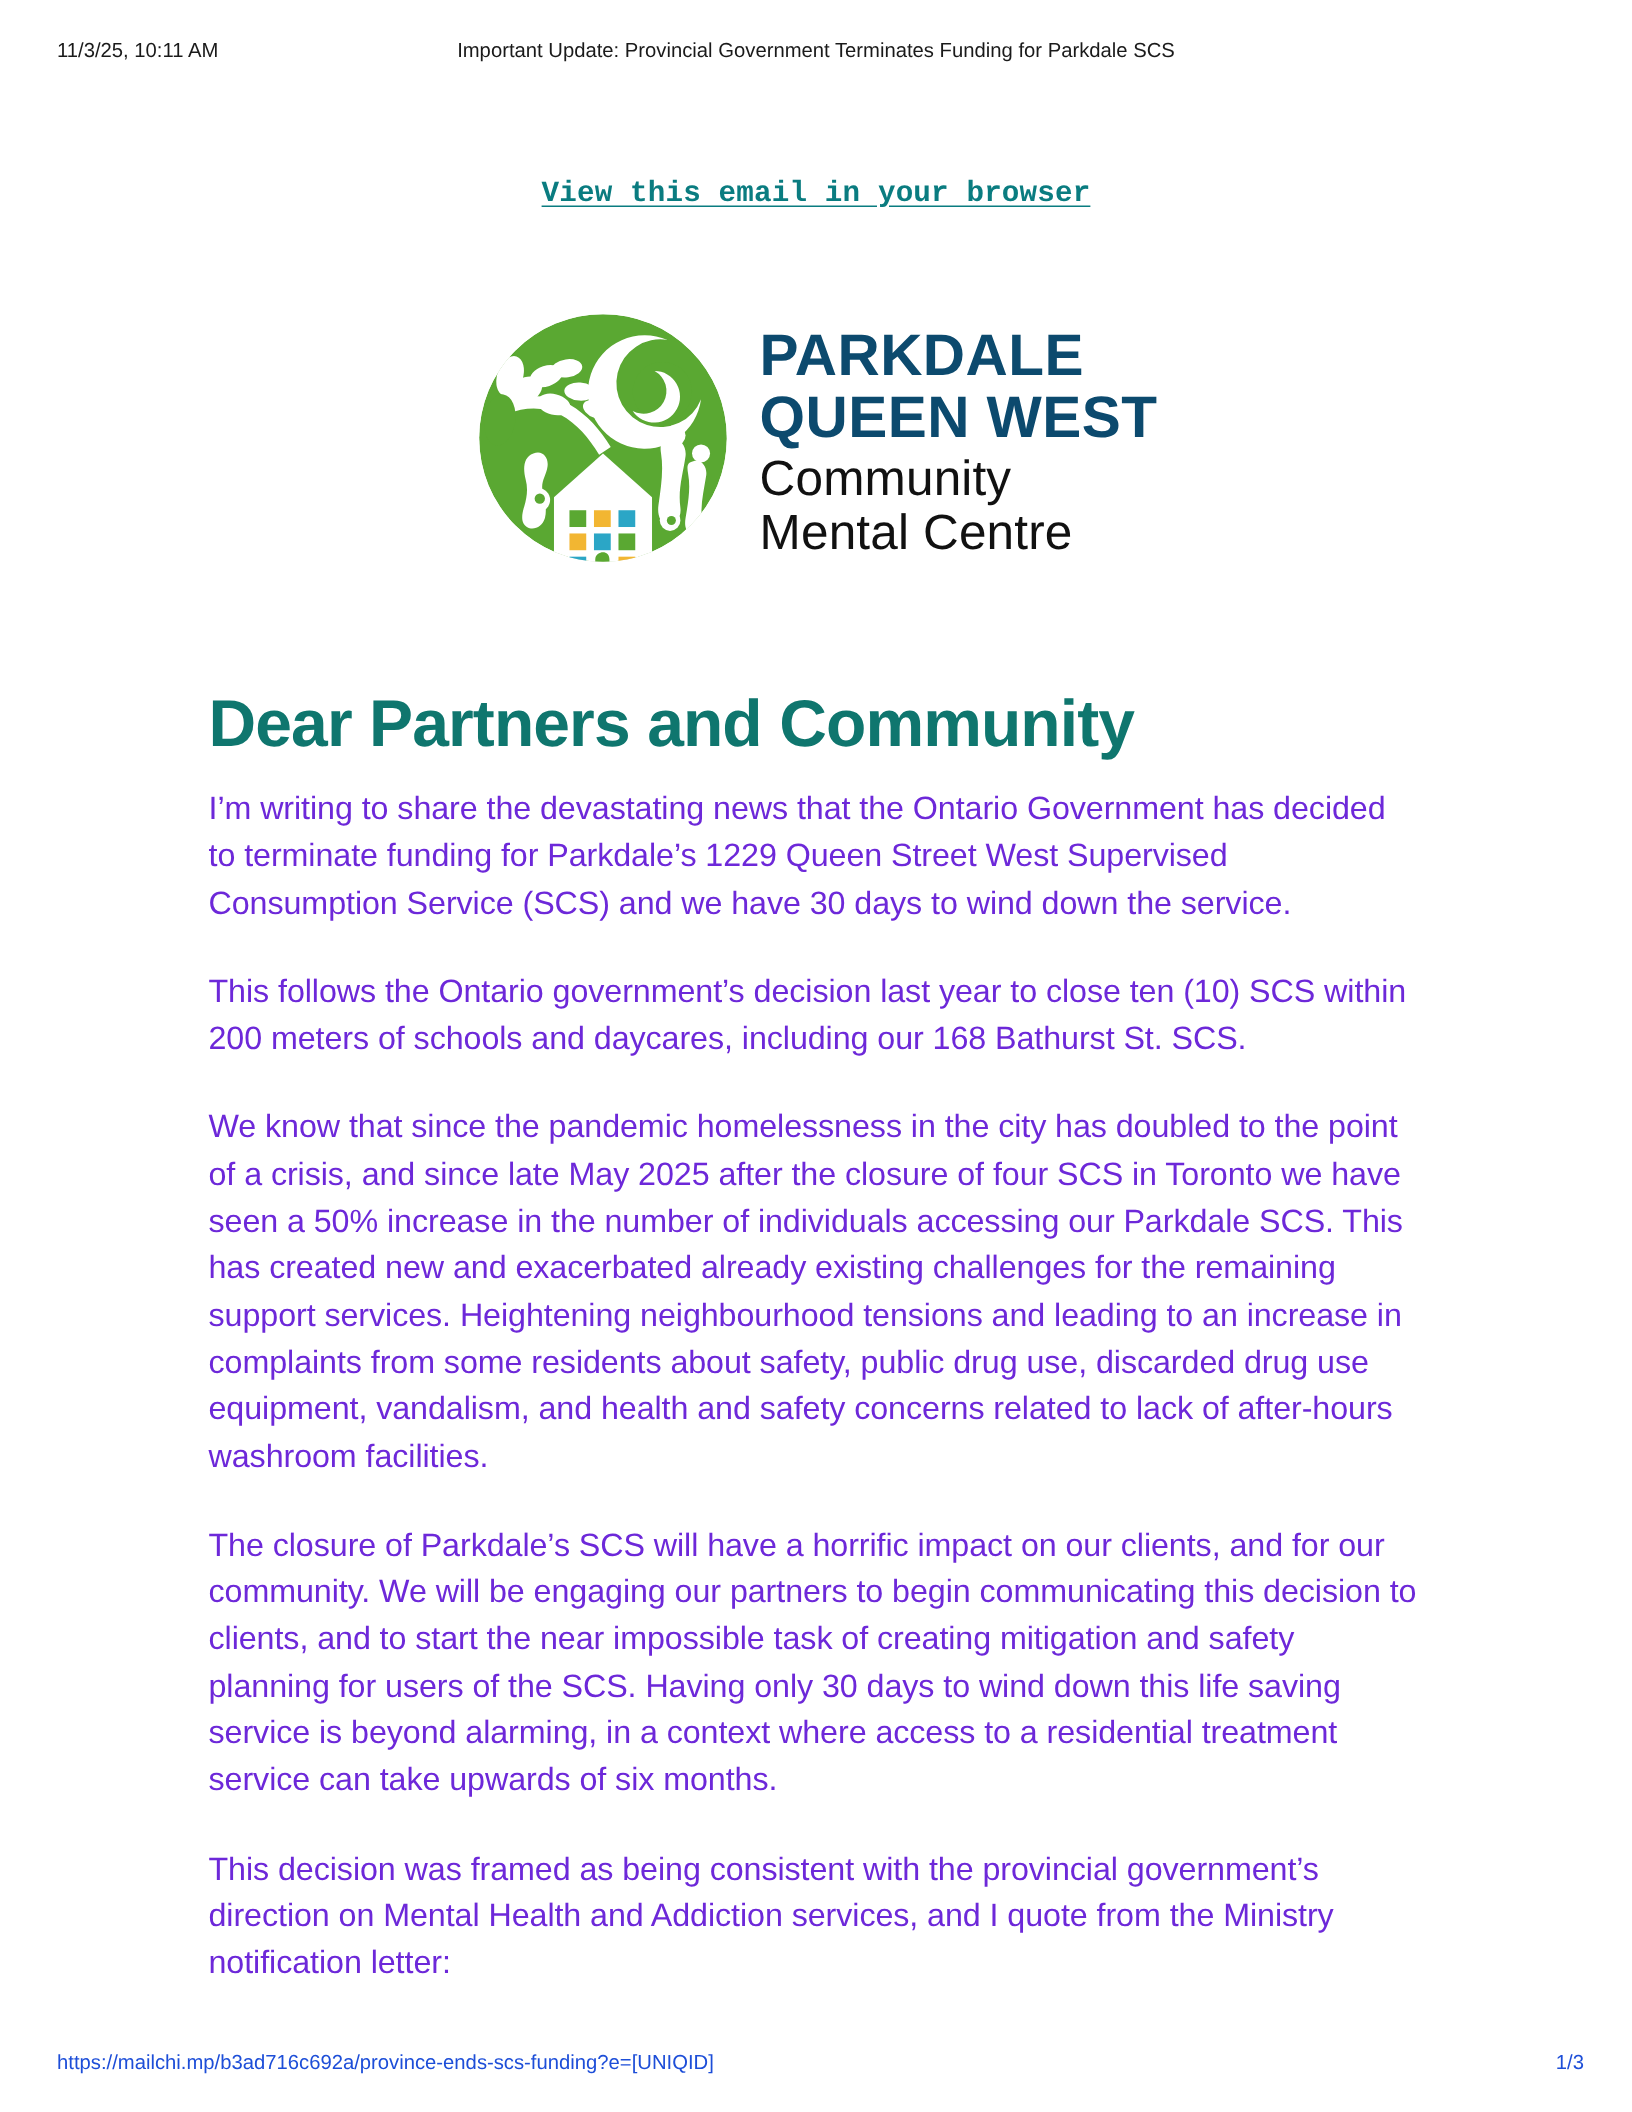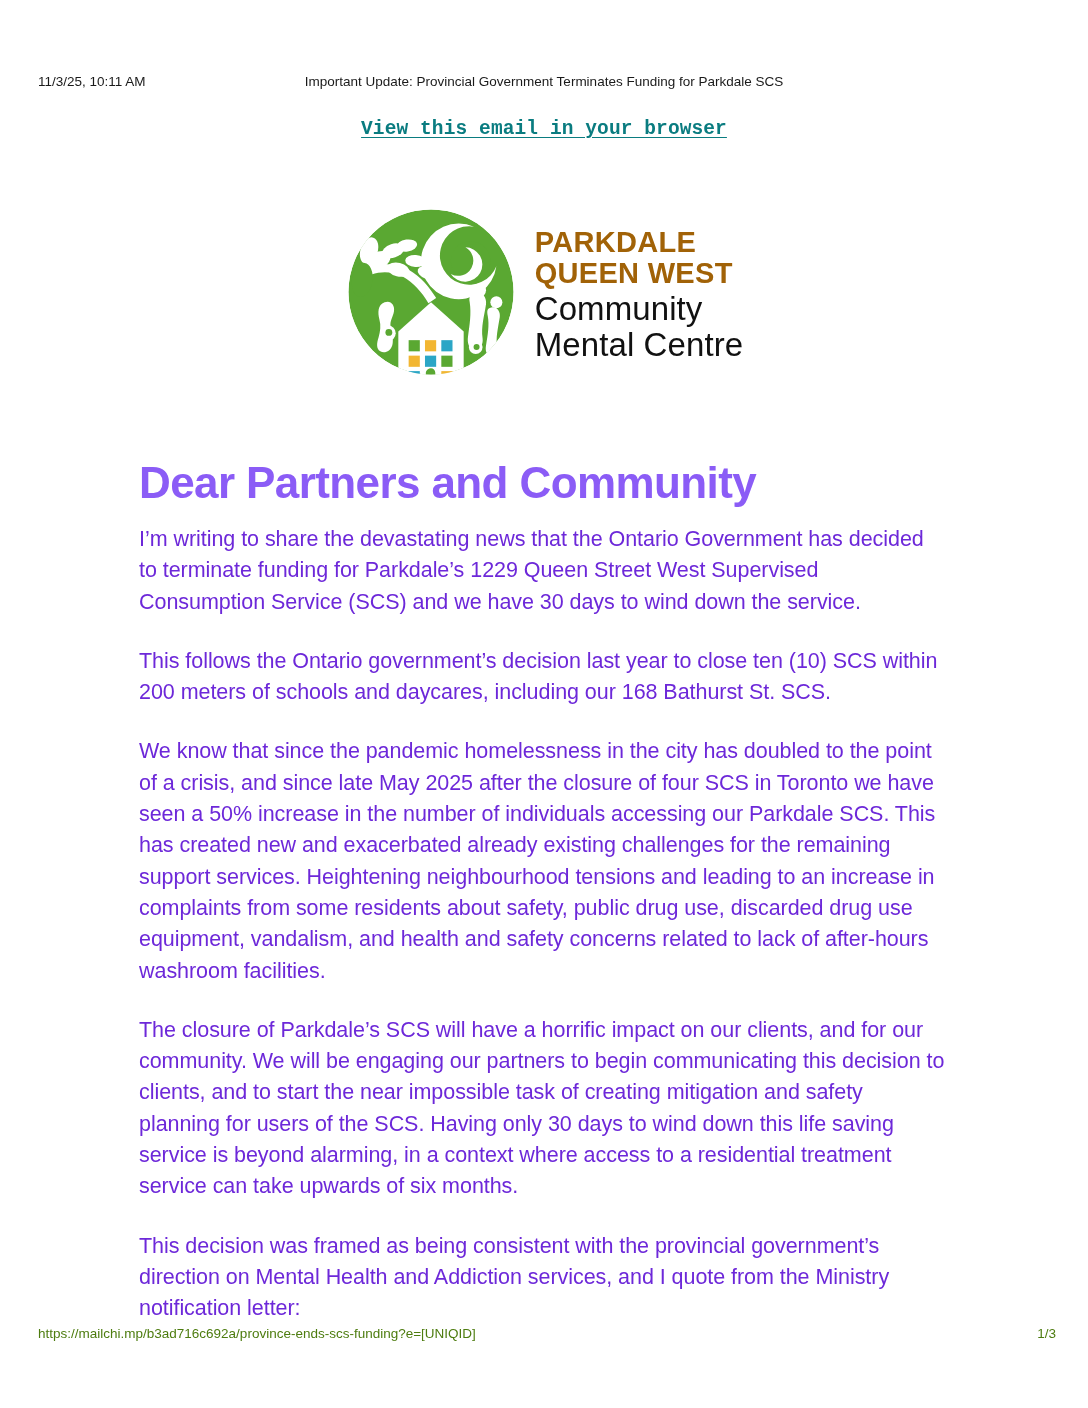--- a/index.html
+++ b/index.html
@@ -19,21 +19,20 @@
 
   
   .print-header {
     position: absolute;
     top: 26px;
     left: 0;
     width: 1088px;
     height: 18px;
     font-size: 13.5px;
     color: #1a1a1a;
-    margin-top: 48px;
   }
   .print-header .ph-date {
     position: absolute;
     left: 38px;
     top: 0;
     white-space: nowrap;
   }
   .print-header .ph-title {
     position: absolute;
     left: 0;
@@ -92,24 +91,24 @@
   }
   .logo-words {
     display: flex;
     flex-direction: column;
     justify-content: center;
     line-height: 1.0;
     padding-top: 4px;
   }
   .logo-words .lw1,
   .logo-words .lw2 {
-    font-size: 29px;
+    font-size: 39px;
     font-weight: bold;
     letter-spacing: 0.3px;
-    color: #a16207;
+    color: #0c4a6e;
   }
   .logo-words .lw2 { margin-top: 2px; }
   .logo-words .lw3,
   .logo-words .lw4 {
     font-size: 33px;
     font-weight: normal;
     letter-spacing: 0.1px;
     color: #111111;
   }
   .logo-words .lw3 { margin-top: 4px; }
@@ -118,21 +117,21 @@
   
   .headline {
     position: absolute;
     top: 430px;
     left: 139px;
     width: 820px;
     font-size: 44px;
     font-weight: bold;
     letter-spacing: -0.6px;
     line-height: 1.08;
-    color: #8b5cf6;
+    color: #0f766e;
   }
 
   
   .body-copy {
     position: absolute;
     top: 524px;
     left: 139px;
     width: 806px;
   }
   .body-copy p {
@@ -140,26 +139,26 @@
     font-size: 21.5px;
     line-height: 31.3px;
     color: #6d28d9;
     letter-spacing: -0.05px;
   }
   .body-copy p:last-child { margin-bottom: 0; }
 
   
   .print-footer {
     position: absolute;
-    top: 1326px;
+    top: 1367px;
     left: 0;
     width: 1088px;
     height: 18px;
     font-size: 13.5px;
-    color: #4d7c0f;
+    color: #1d4ed8;
   }
   .print-footer .pf-url {
     position: absolute;
     left: 38px;
     top: 0;
     white-space: nowrap;
   }
   .print-footer .pf-page {
     position: absolute;
     right: 32px;

